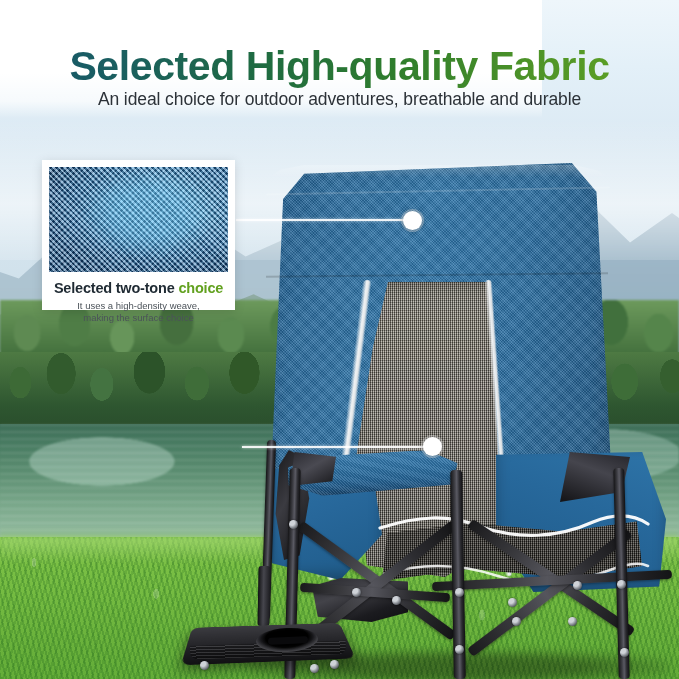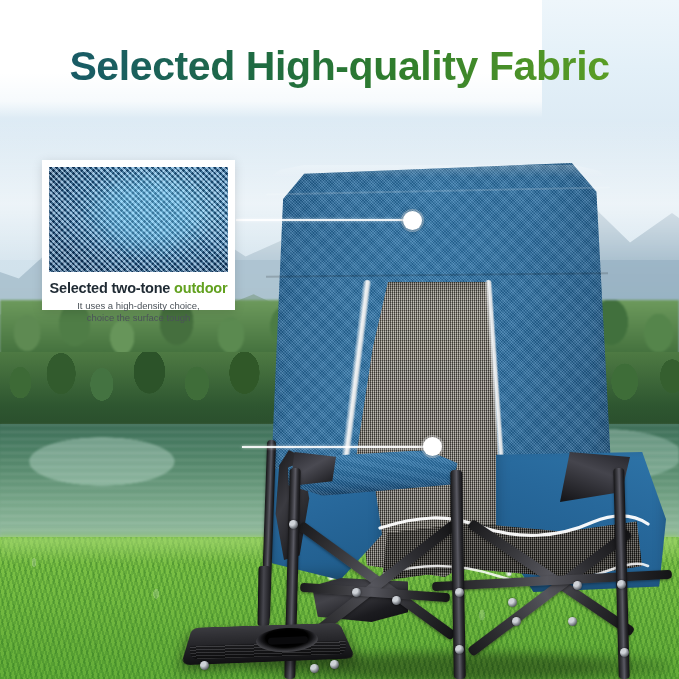--- a/index.html
+++ b/index.html
@@ -456,25 +456,26 @@
     <div class="rivet" style="left:330px;top:660px"></div>
   </div>
 
   <div class="conn-line conn-1"></div>
   <div class="dot dot-1"></div>
   <div class="conn-line conn-2"></div>
   <div class="dot dot-2"></div>
 
   <div class="card card-1">
     <div class="swatch swatch-oxford"></div>
-    <div class="card-title"><span>Selected two-tone </span><span class="accent">outdoor</span></div>
+    <div class="card-title"><span>Selected two-tone </span><span class="accent">choice</span></div>
     <div class="card-sub">
-      <div>It uses a high-density choice,</div>
-      <div>choice the surface tough</div>
+      <div>It uses a high-density weave,</div>
+      <div>making the surface choice</div>
     </div>
   </div>
 
 
   <div class="header">
     <div class="title">Selected High-quality Fabric</div>
+    <div class="subtitle">An ideal choice for outdoor adventures, breathable and durable</div>
   </div>
 
 </div>
 
 </body></html>

